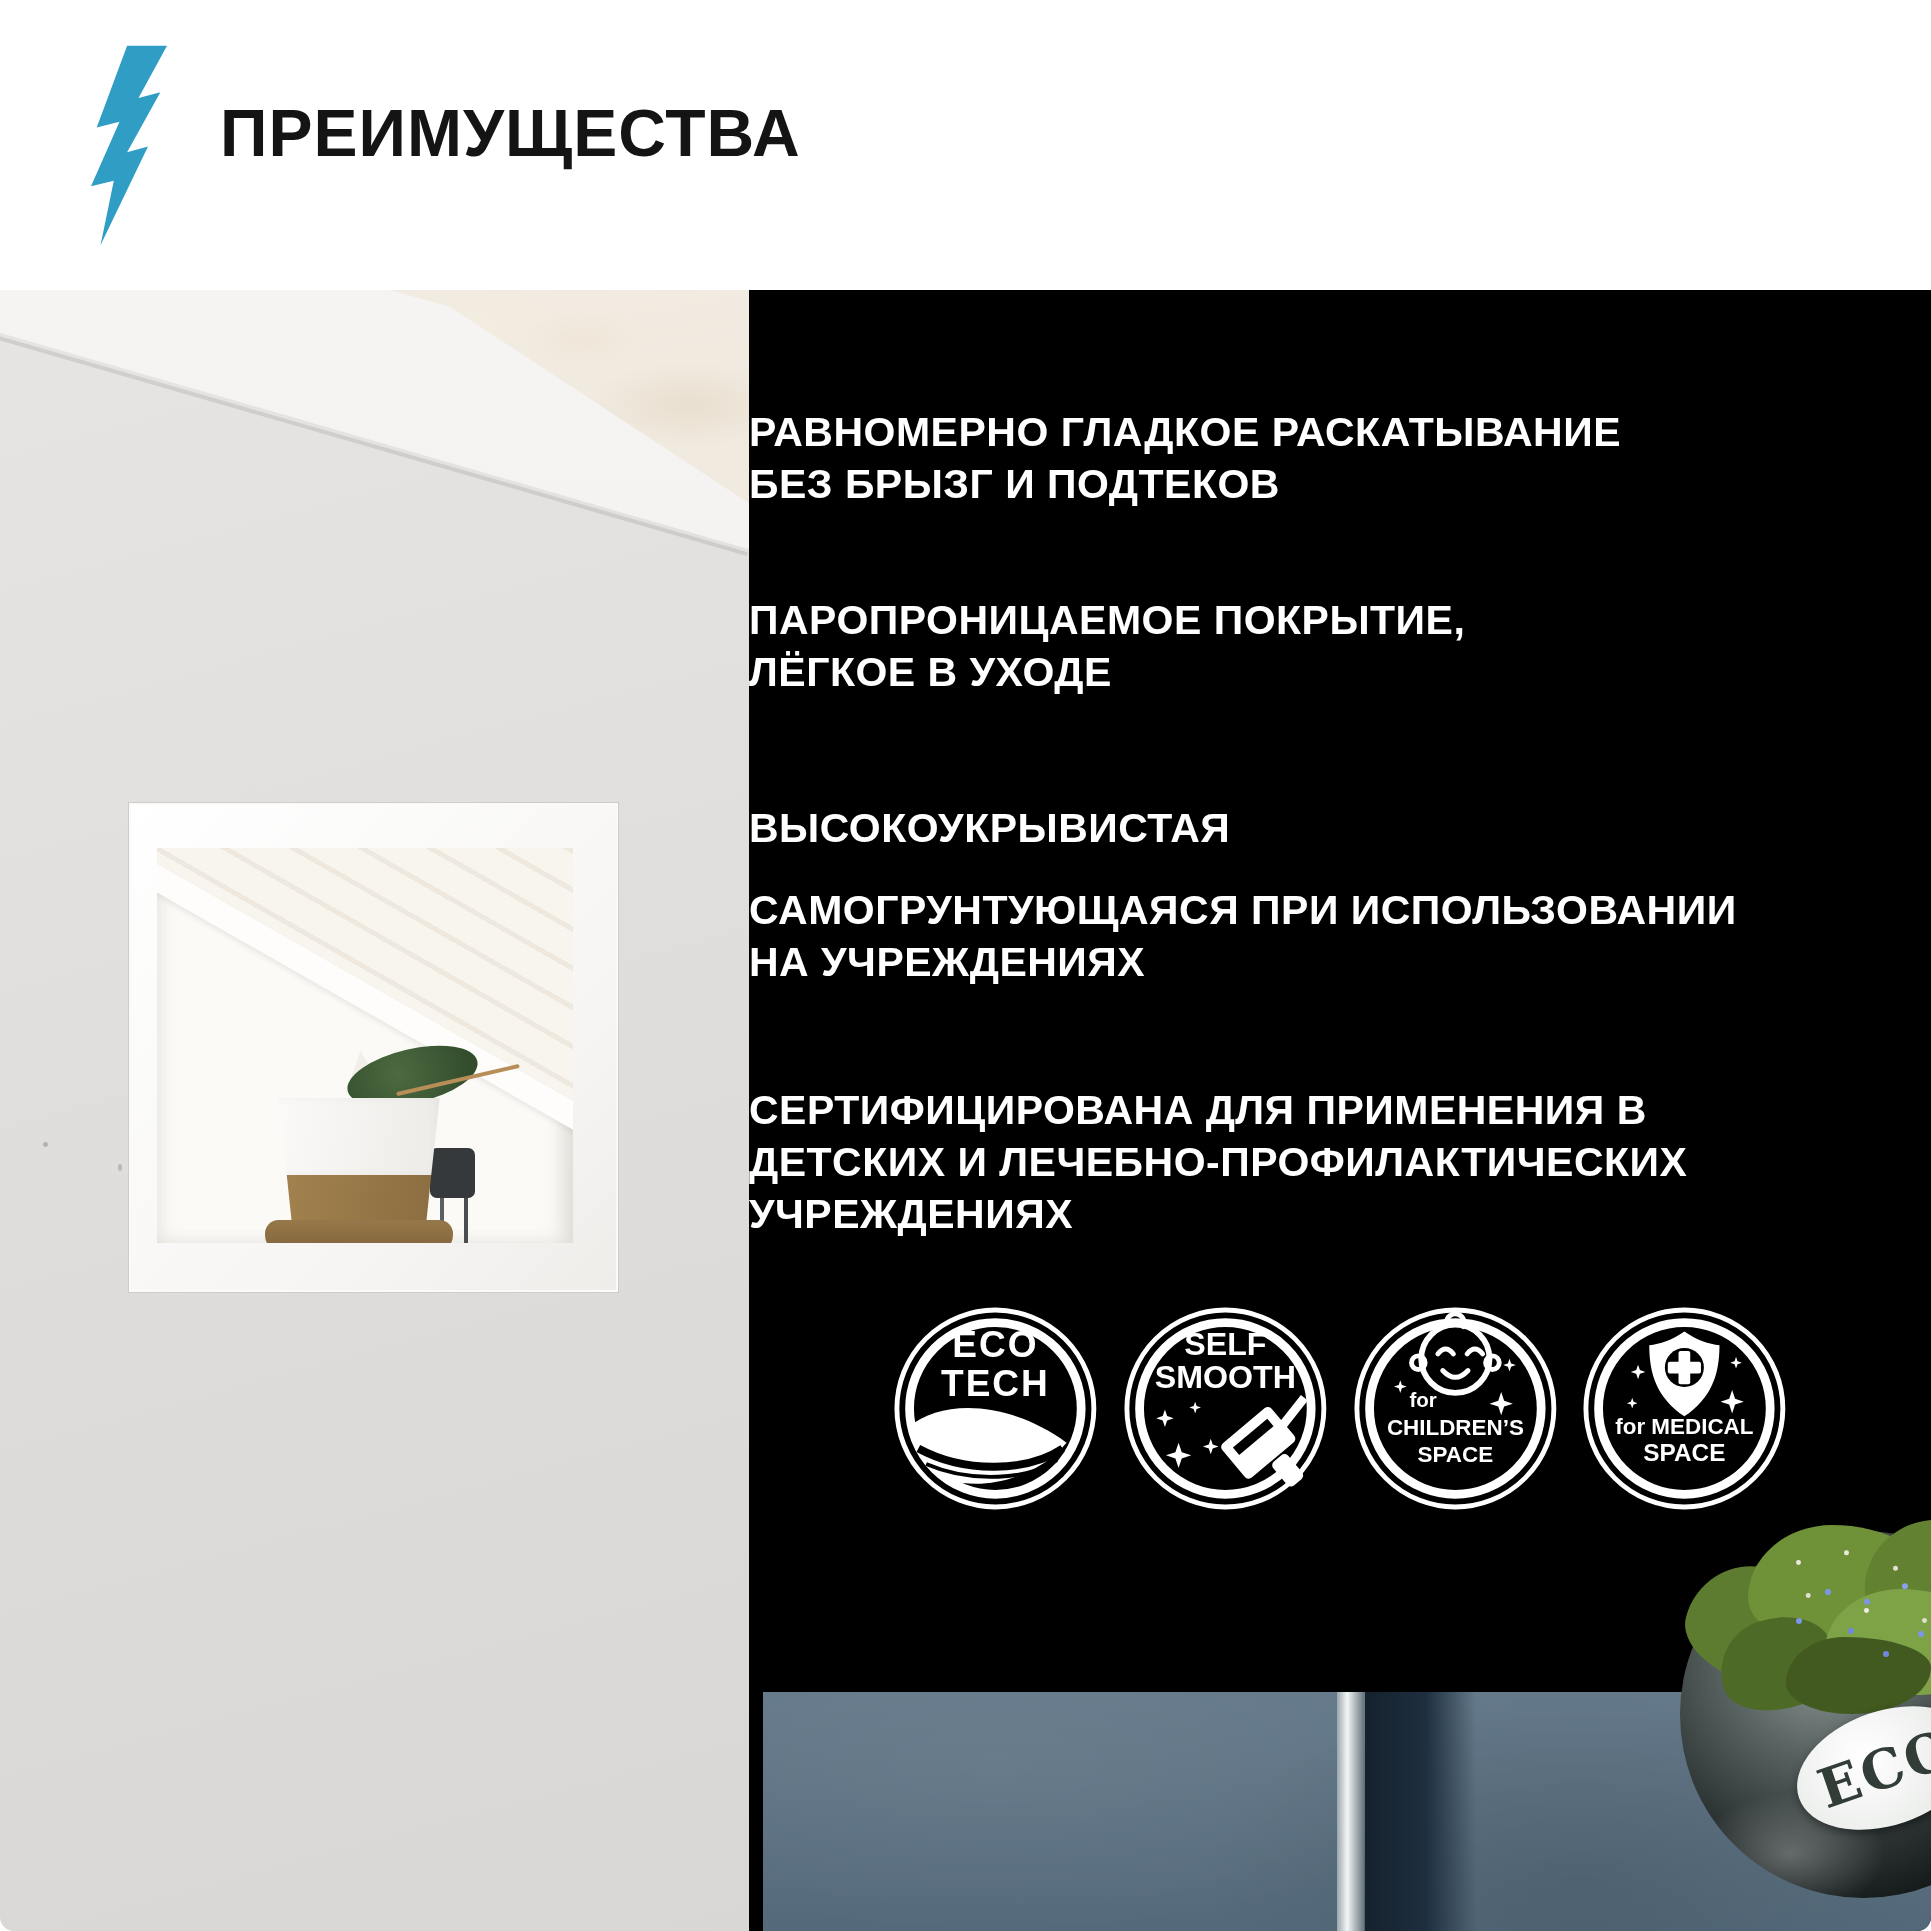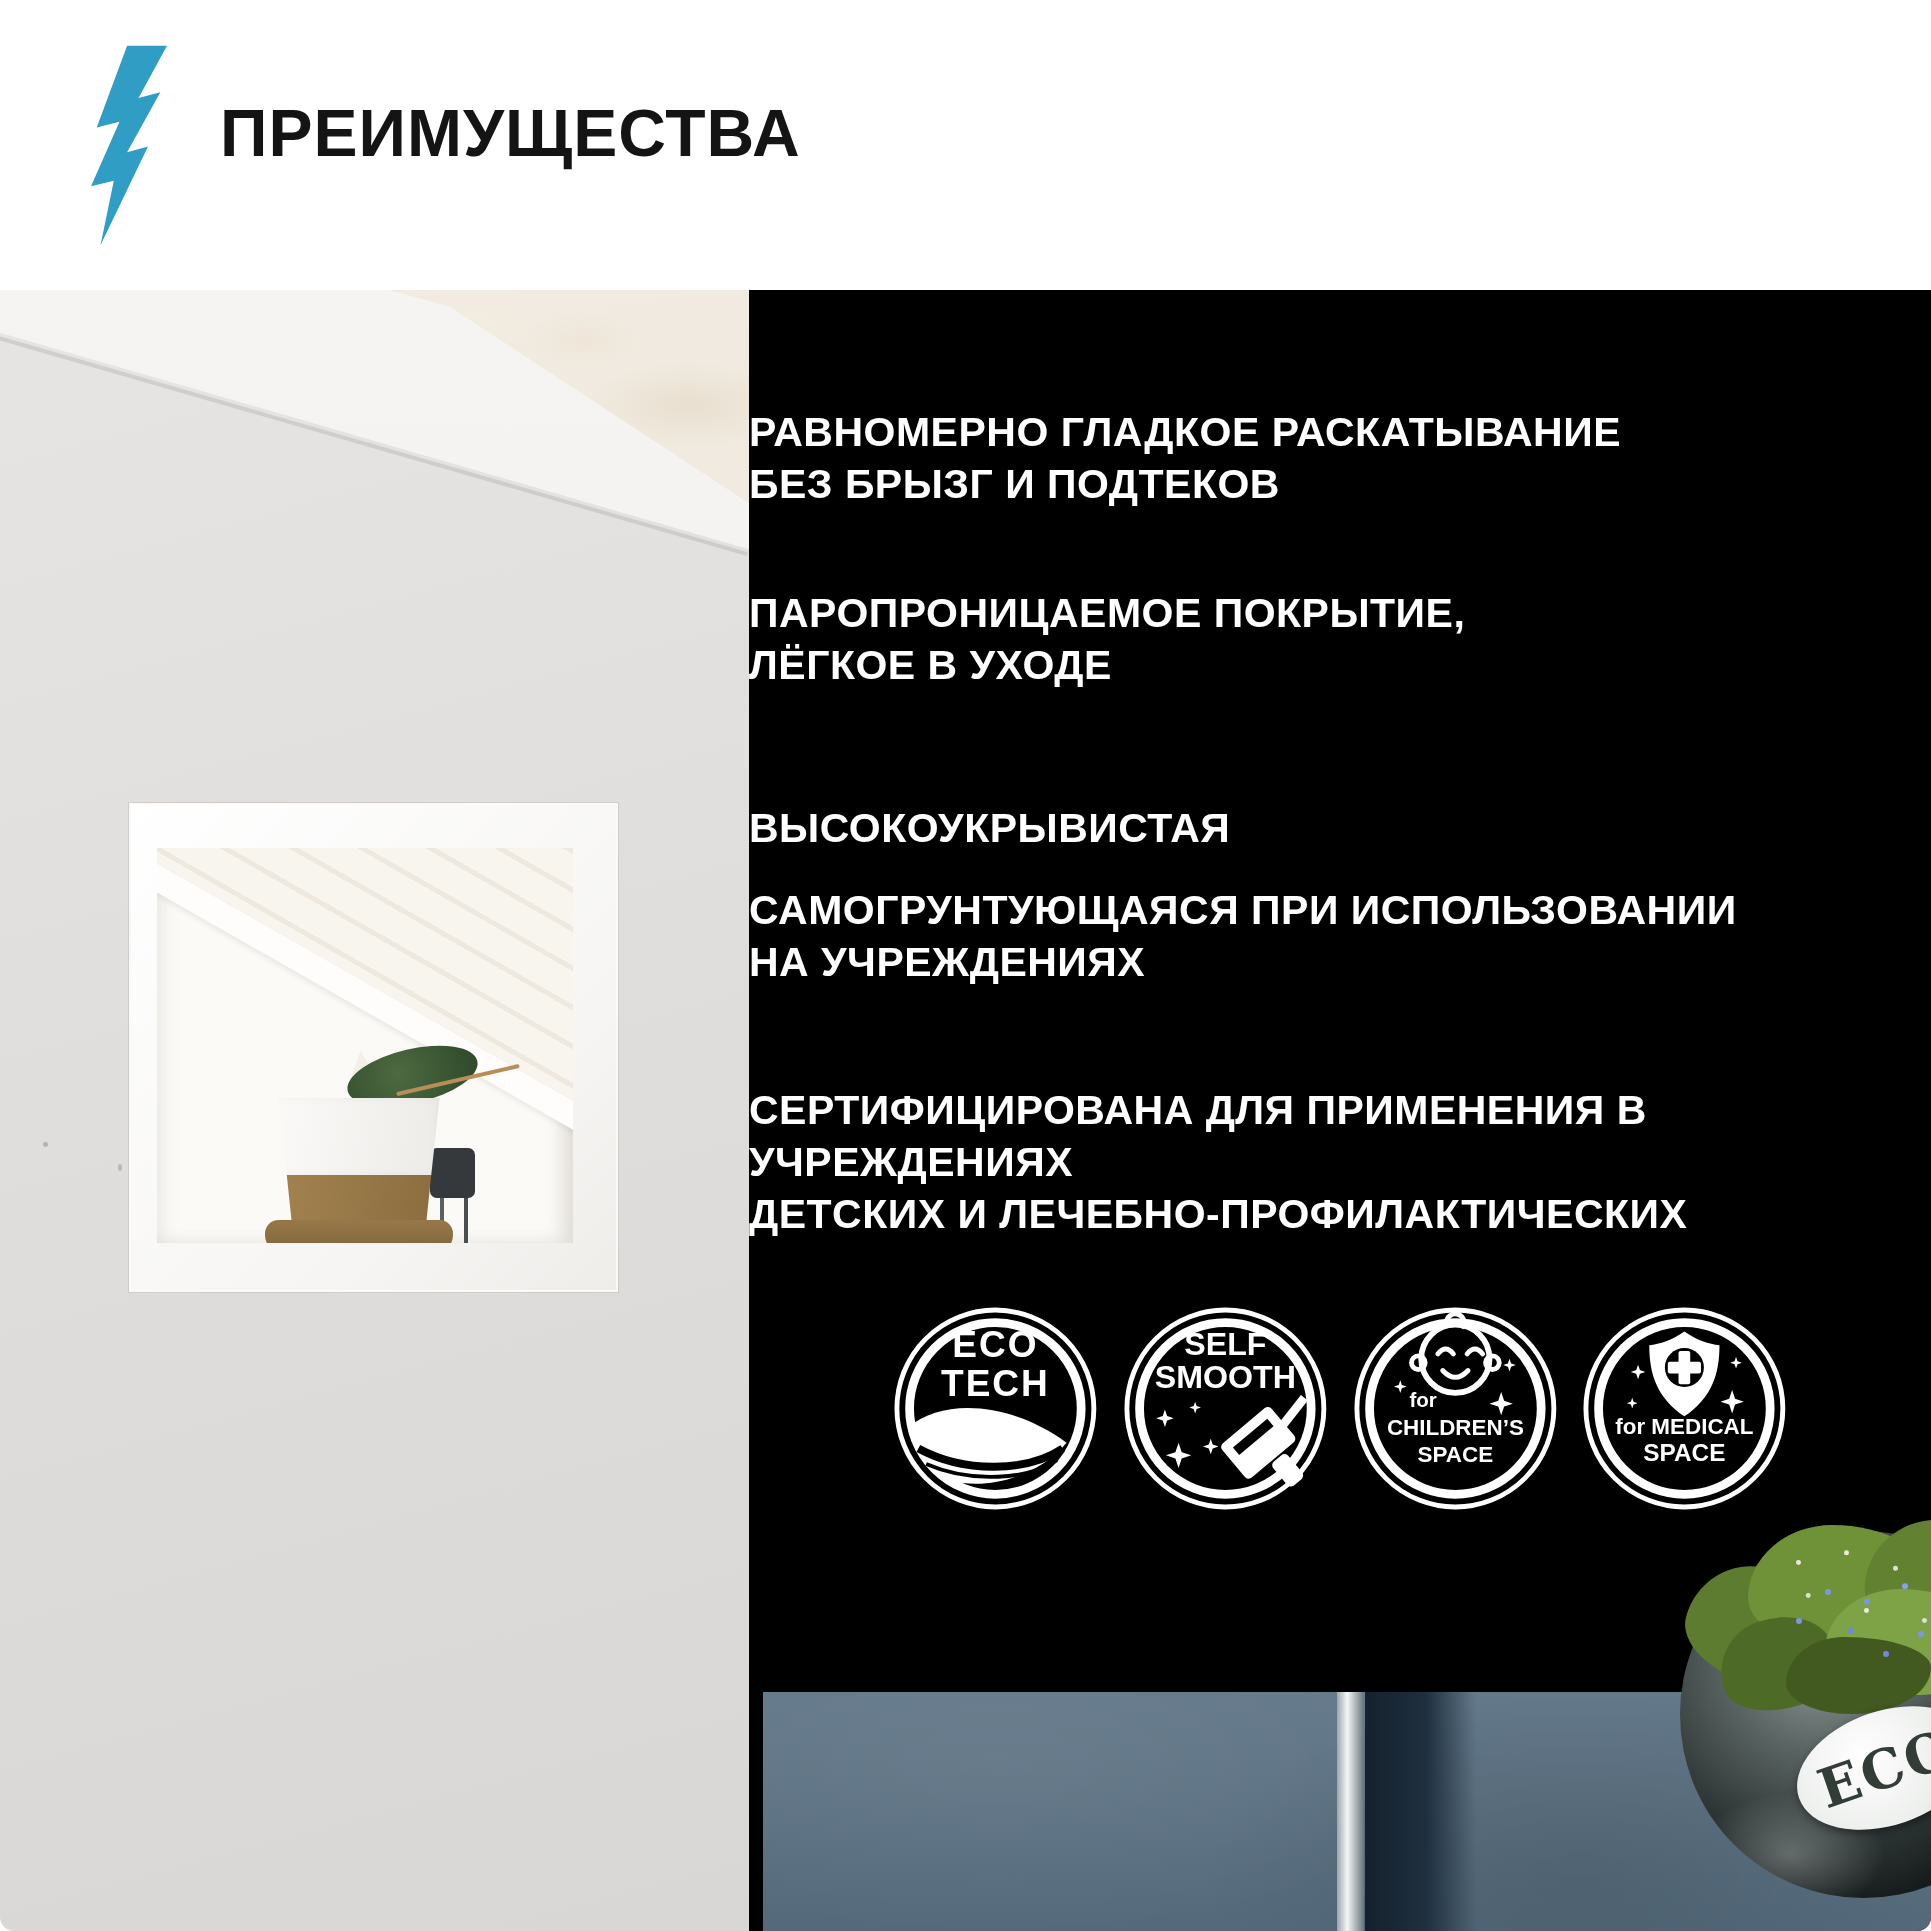--- a/index.html
+++ b/index.html
@@ -57,21 +57,21 @@
         clip-path:polygon(7% 0,93% 0,90% 100%,10% 100%);}
   .pot-saucer{position:absolute;left:108px;top:372px;width:188px;height:34px;
         background:linear-gradient(180deg,#97784a,#7e6238);border-radius:13.5px 13.5px 19.3px 19.3px;}
   .wall-speck1{position:absolute;left:43px;top:852px;width:4.8px;height:4.8px;border-radius:50%;background:#b6b1ab;}
   .wall-speck2{position:absolute;left:118px;top:874px;width:3.9px;height:6.8px;border-radius:50%;background:#bcb7b1;}
 
   
   .panel{position:absolute;left:749px;top:290px;width:1182px;height:1641px;background:#000;}
   .feature{position:absolute;left:0;width:100%;color:#fff;font-weight:700;
            font-size:41px;line-height:52px;letter-spacing:0.5px;}
-  .f1{top:116px;} .f2{top:297px;} .f3{top:484px;margin-top:28px;} .f4{top:594px;} .f5{top:794px;}
+  .f1{top:116px;} .f2{top:304px;} .f3{top:484px;margin-top:28px;} .f4{top:594px;} .f5{top:794px;}
 
   .badges{position:absolute;left:144px;top:1016px;width:894px;height:205px;display:flex;gap:25px;}
   .badge{width:205px;height:205px;}
   .badge svg{width:100%;height:100%;display:block;}
   .badge text{font-family:"Liberation Sans",sans-serif;font-weight:700;fill:#fff;}
 
   
   .photo-blue{position:absolute;left:13.5px;top:1402px;width:1168px;height:239px;overflow:hidden;
         background:
           radial-gradient(483px 174px at 20% 30%,rgba(255,255,255,.05),rgba(0,0,0,0)),
@@ -158,22 +158,22 @@
     </div>
     <div class="feature f3">
       <div>ВЫСОКОУКРЫВИСТАЯ</div>
     </div>
     <div class="feature f4">
       <div>САМОГРУНТУЮЩАЯСЯ ПРИ ИСПОЛЬЗОВАНИИ</div>
       <div>НА УЧРЕЖДЕНИЯХ</div>
     </div>
     <div class="feature f5">
       <div>СЕРТИФИЦИРОВАНА ДЛЯ ПРИМЕНЕНИЯ В</div>
+      <div>ДЕТСКИХ И ЛЕЧЕБНО-ПРОФИЛАКТИЧЕСКИХ</div>
       <div>УЧРЕЖДЕНИЯХ</div>
-      <div>ДЕТСКИХ И ЛЕЧЕБНО-ПРОФИЛАКТИЧЕСКИХ</div>
     </div>
 
     <div class="badges">
 
       <div class="badge">
         <svg viewBox="0 0 210 210">
           <defs>
             <symbol id="spark" viewBox="0 0 24 24">
               <path d="M12,0 L15,9 L24,12 L15,15 L12,24 L9,15 L0,12 L9,9 Z" fill="#fff"></path>
             </symbol>

